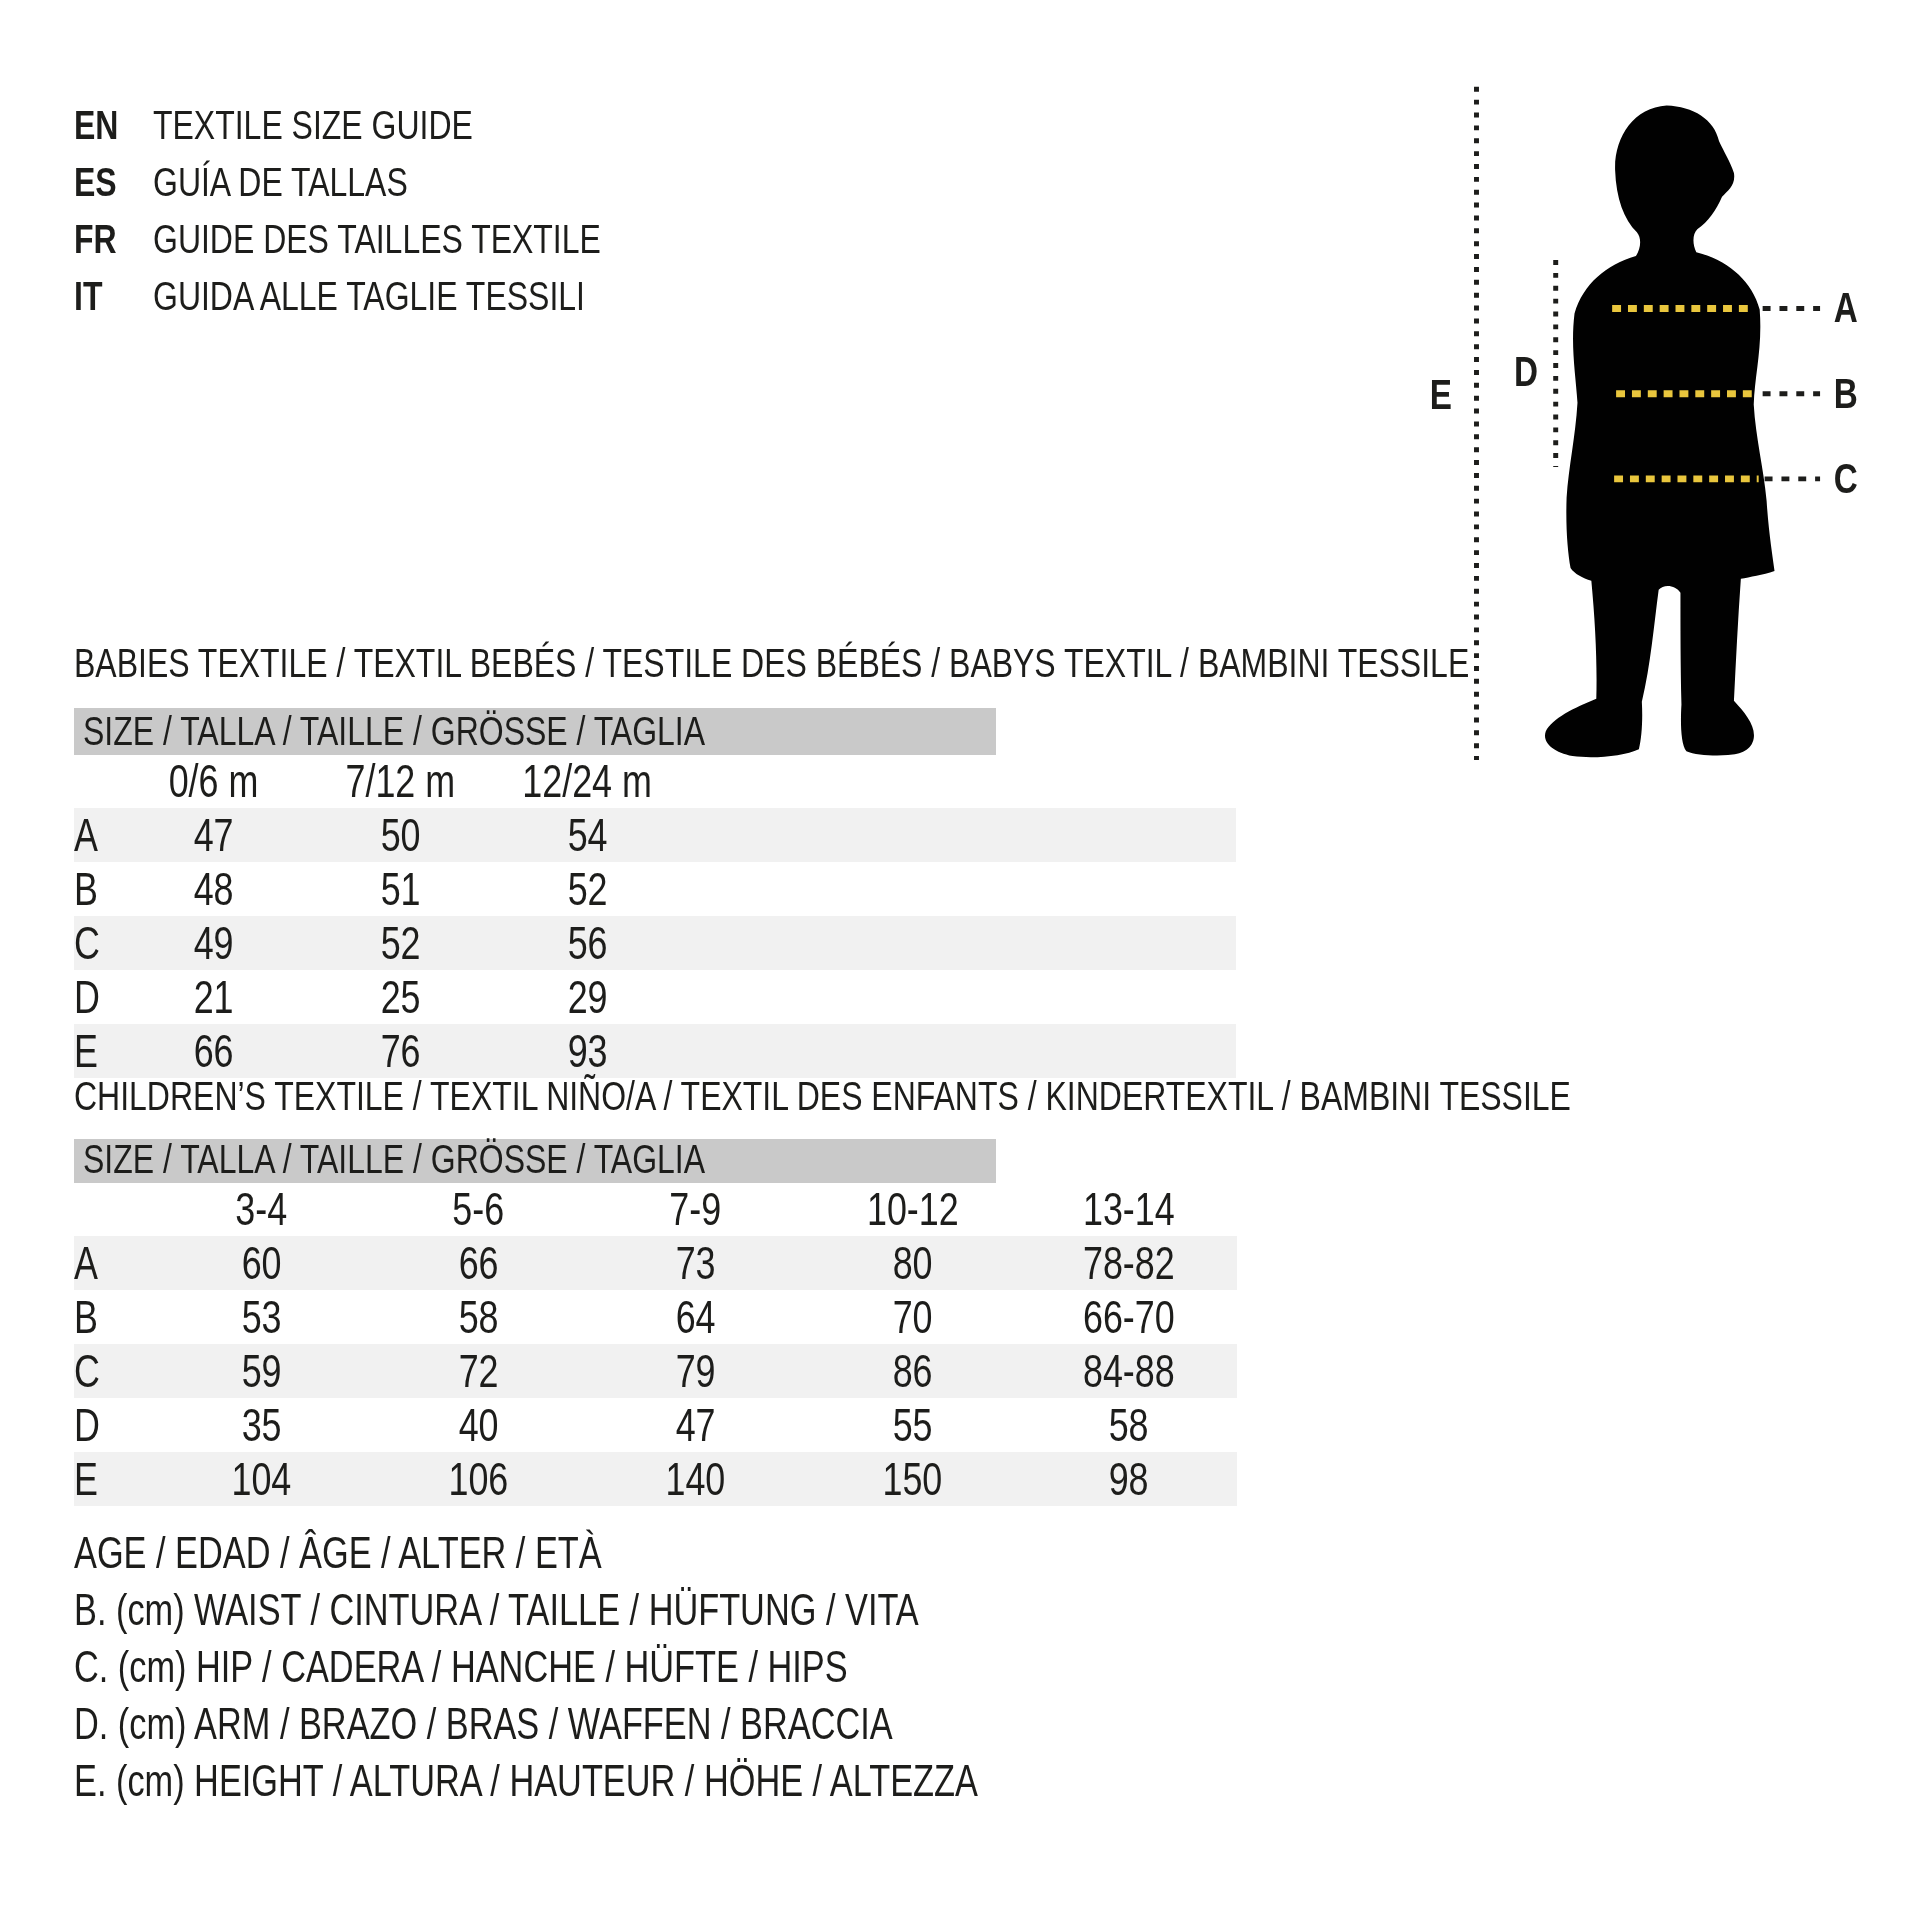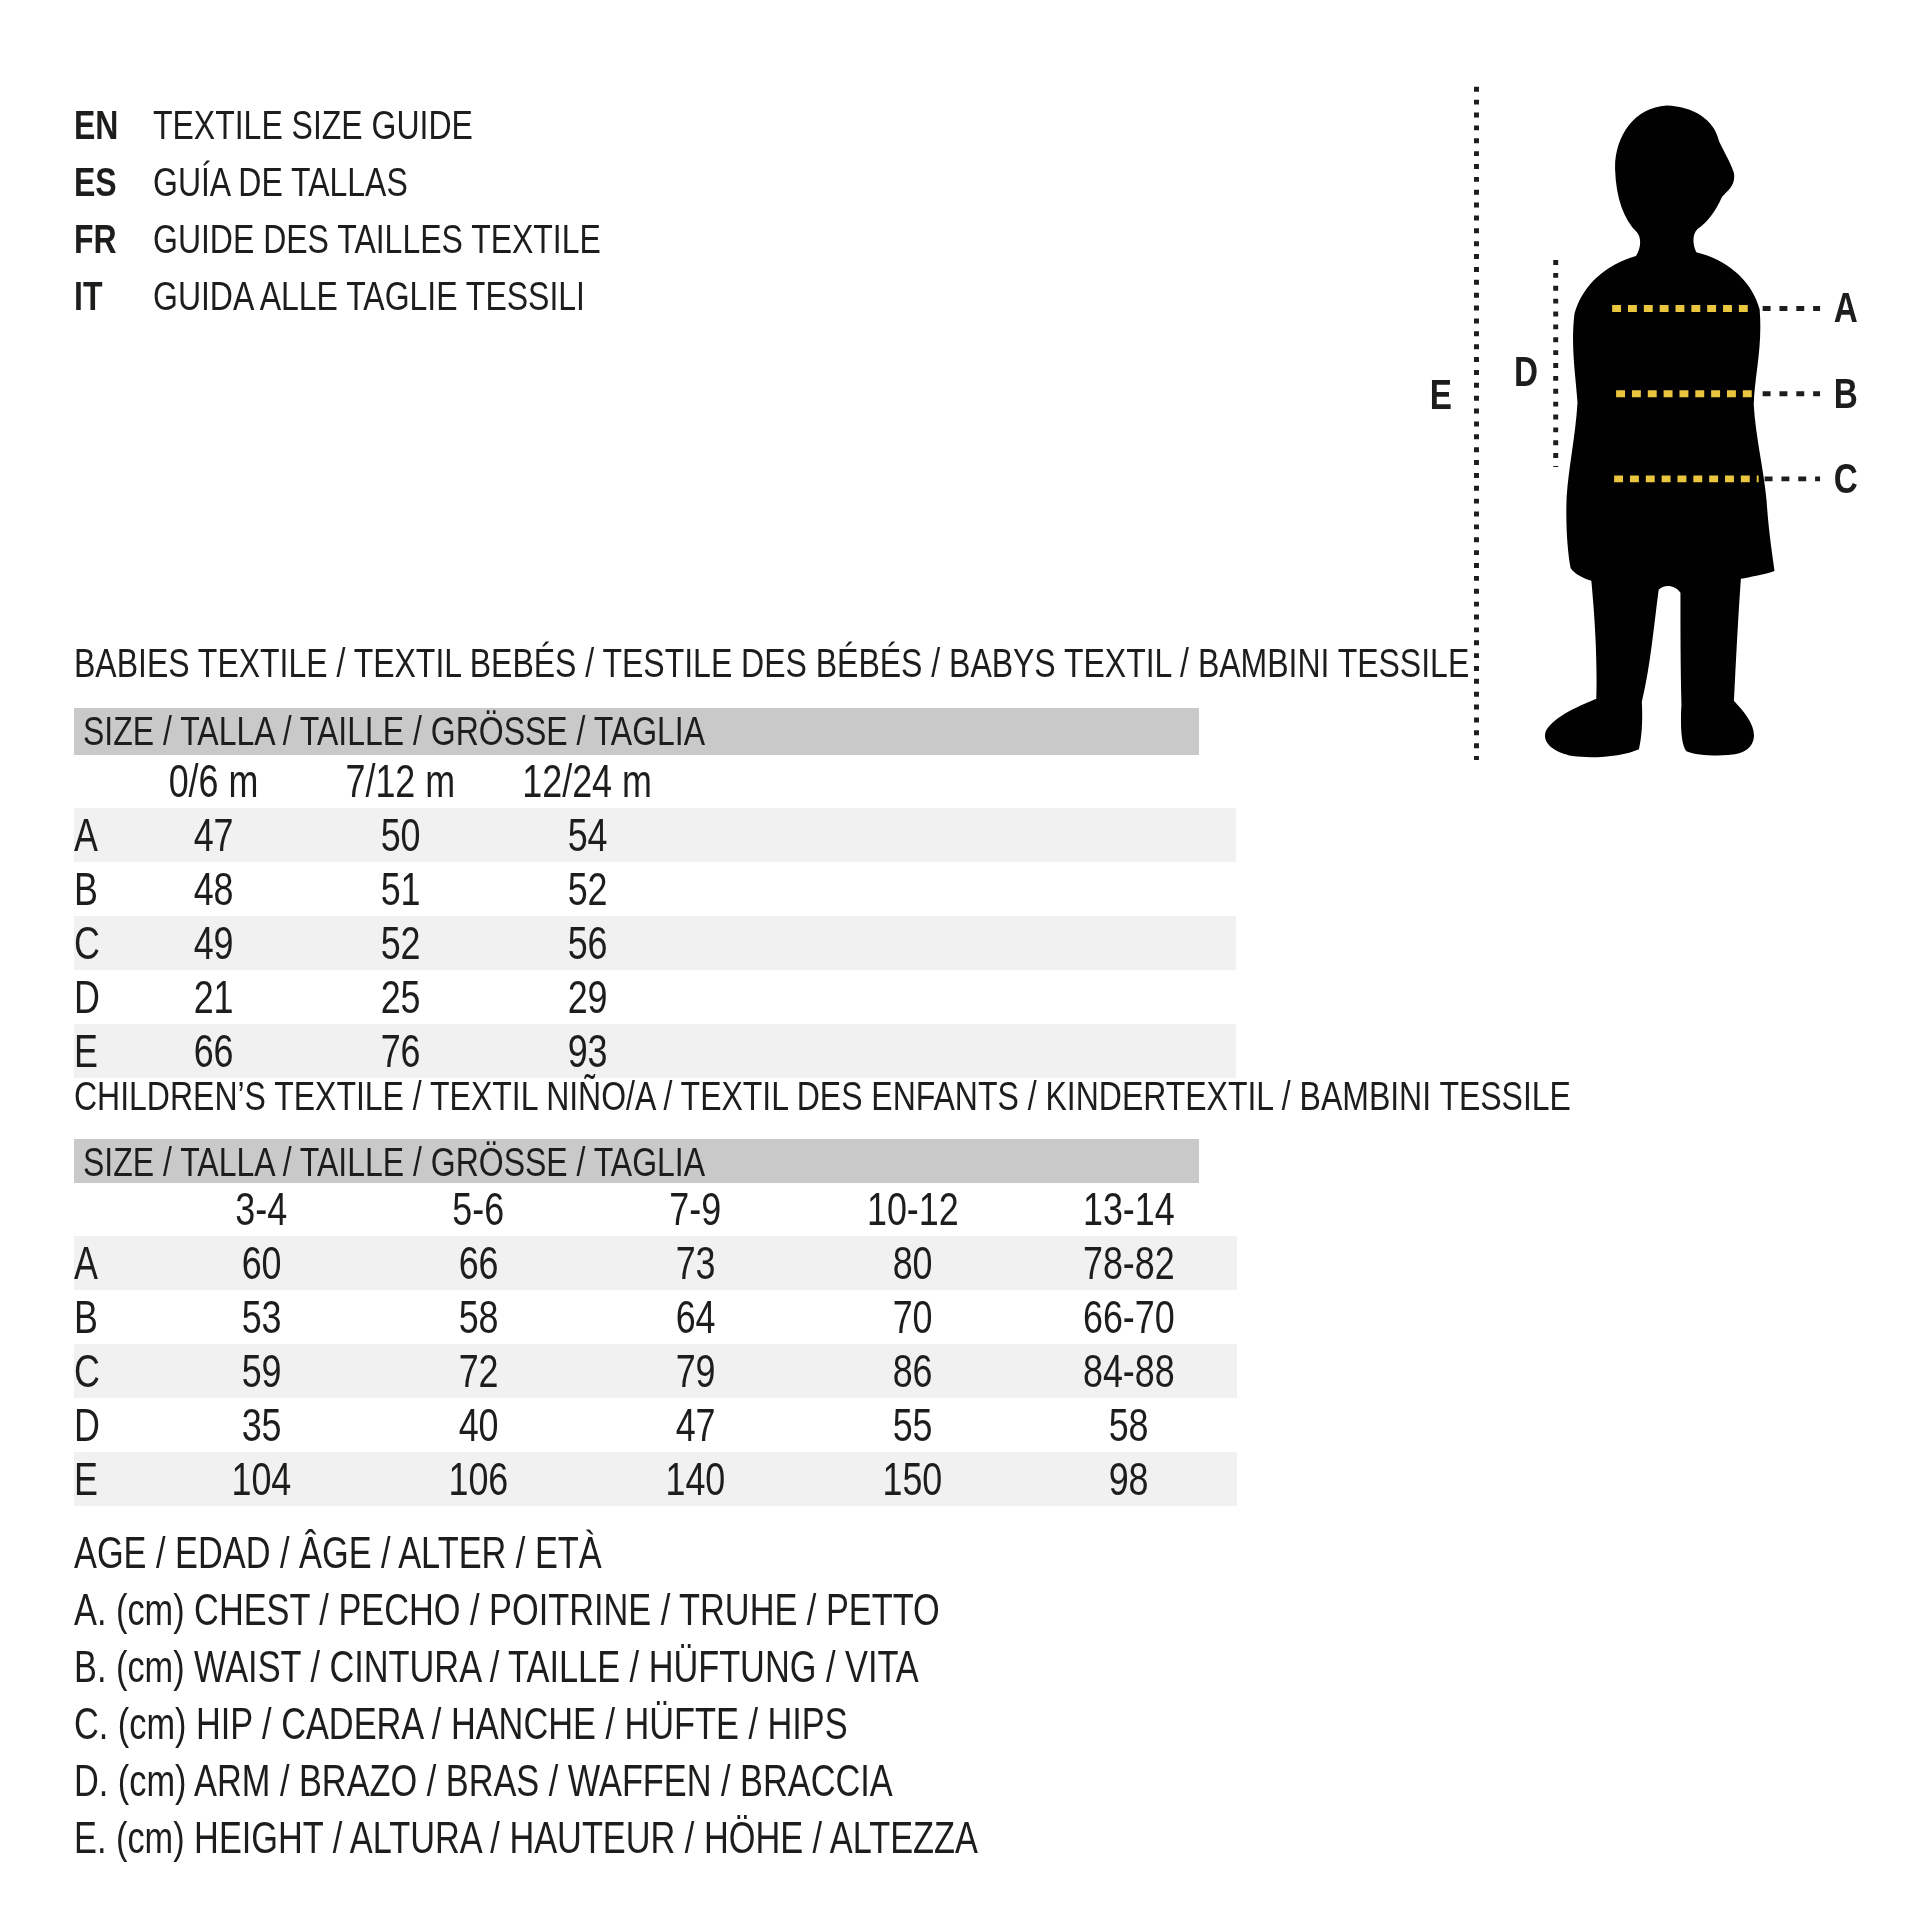--- a/index.html
+++ b/index.html
@@ -7,22 +7,22 @@
         font-family:"Liberation Sans",sans-serif;color:#1d1d1b;}
   .cond{display:inline-block;transform:scaleX(0.78);transform-origin:0 50%;white-space:nowrap;}
   .cx{display:inline-block;transform:scaleX(0.78);transform-origin:50% 50%;white-space:nowrap;}
   
   .langs{position:absolute;left:74px;top:97px;font-size:41px;line-height:57px;}
   .lang-row{display:flex;height:57px;align-items:center;}
   .lang-code{width:79px;flex:0 0 79px;font-weight:bold;}
   
   .sec-title{position:absolute;left:74px;font-size:41px;line-height:57px;}
   
-  .size-bar{position:absolute;left:74px;width:1125px;background:#c9c9c9;
-            display:flex;align-items:flex-start;font-size:41px;padding-left:9px;box-sizing:border-box;}
+  .size-bar{position:absolute;left:74px;width:922px;background:#c9c9c9;
+            display:flex;align-items:flex-end;font-size:41px;padding-left:9px;box-sizing:border-box;}
   
   table.sz{position:absolute;left:74px;border-collapse:collapse;table-layout:fixed;
            width:1162px;font-size:46px;}
   table.sz td{height:46px;padding:0;text-align:center;vertical-align:middle;}
   table.sz td.rl{text-align:left;}
   tr.stripe td{background:#f1f1f1;}
   
   .legend{position:absolute;left:74px;top:1524px;font-size:44px;}
   .legend div{height:57px;line-height:57px;}
   
@@ -234,21 +234,20 @@
       <td><span class="cx">106</span></td>
       <td><span class="cx">140</span></td>
       <td><span class="cx">150</span></td>
       <td><span class="cx">98</span></td>
     </tr>
   </tbody>
     </table>
 
   <div class="legend">
     <div><span class="cond">AGE / EDAD / ÂGE / ALTER / ETÀ</span></div>
-    <div><span class="cond">A. (cm) CHEST / PECHO / POITRINE / TRUHE / PETTO</span></div>
     <div><span class="cond">B. (cm) WAIST / CINTURA / TAILLE / HÜFTUNG / VITA</span></div>
     <div><span class="cond">C. (cm) HIP / CADERA / HANCHE / HÜFTE / HIPS</span></div>
     <div><span class="cond">D. (cm) ARM / BRAZO / BRAS / WAFFEN / BRACCIA</span></div>
     <div><span class="cond">E. (cm) HEIGHT / ALTURA / HAUTEUR / HÖHE / ALTEZZA</span></div>
   </div>
 
 </div>
 
 
 </body></html>

